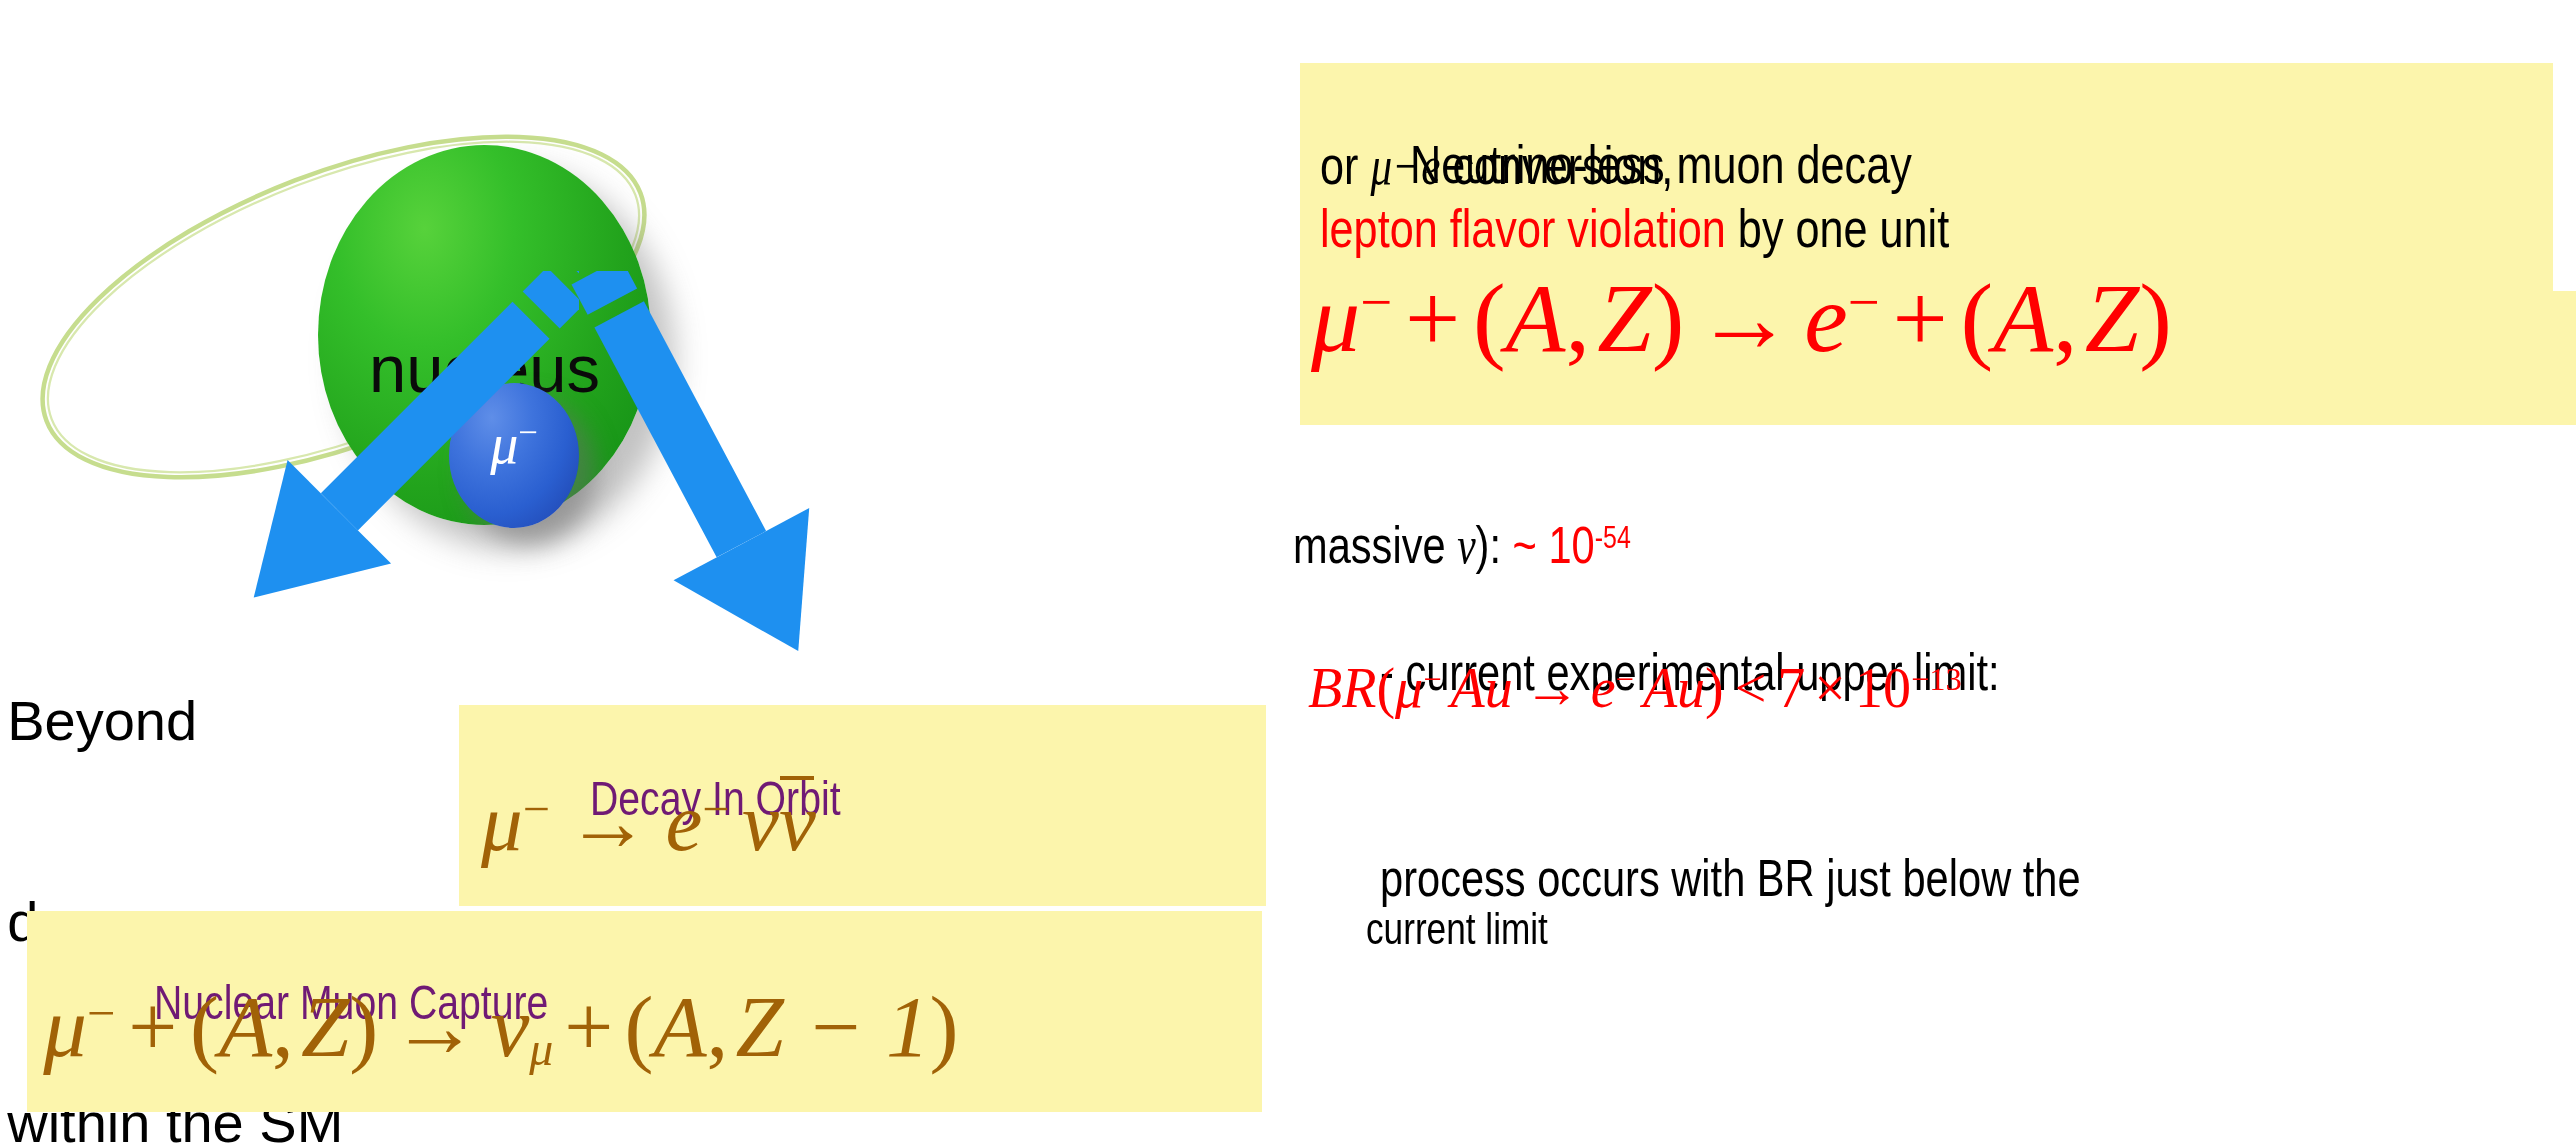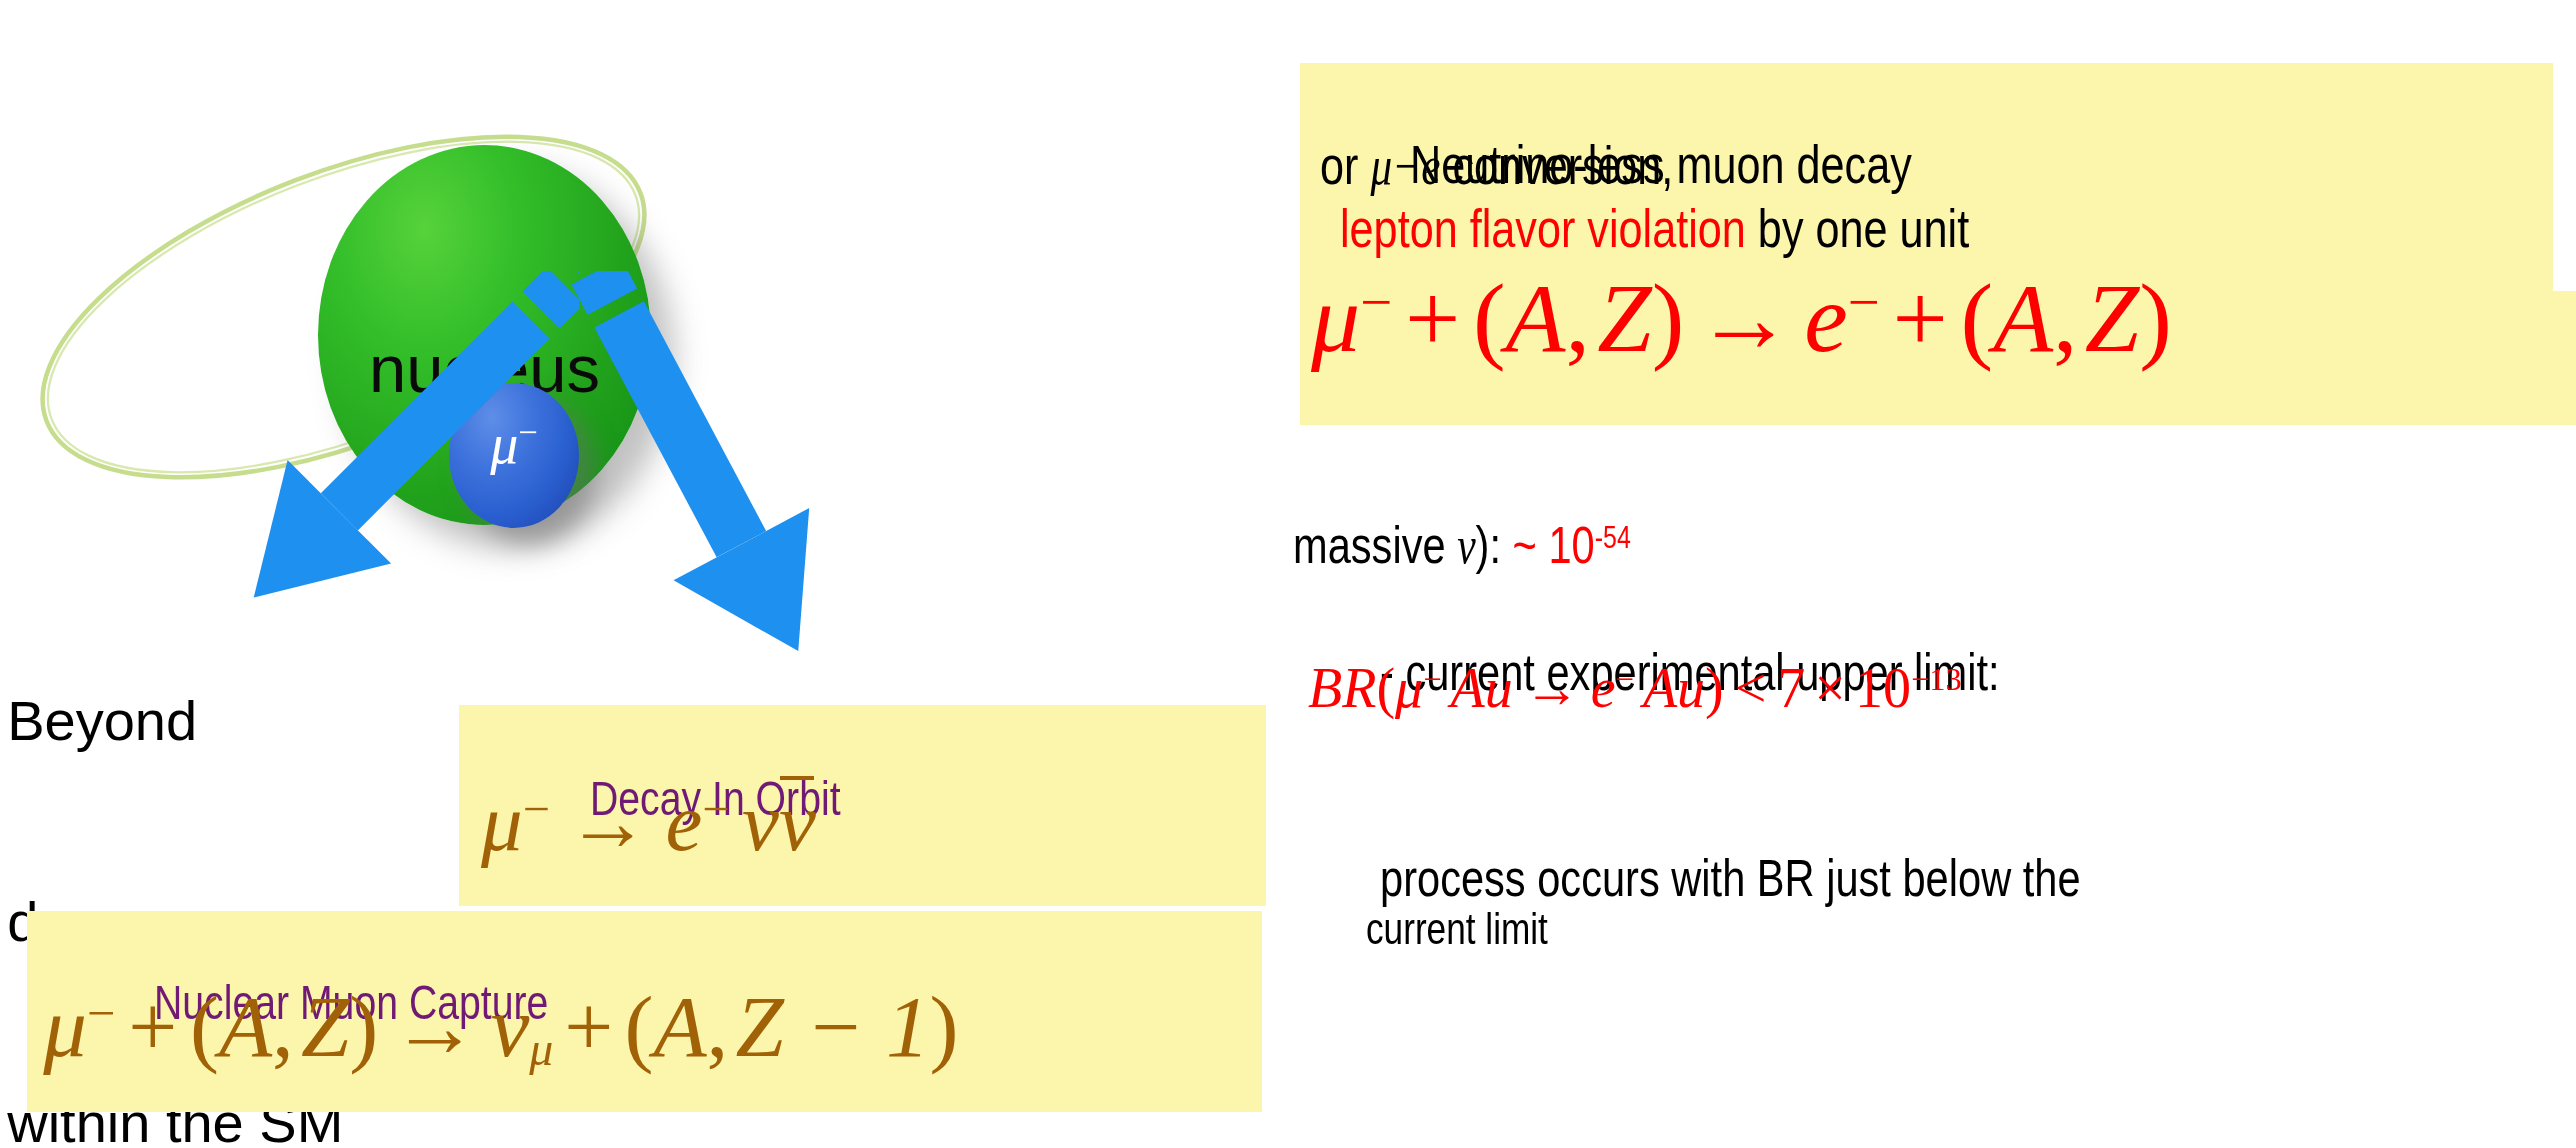--- a/index.html
+++ b/index.html
@@ -175,21 +175,21 @@
 
     <div class="ybox" style="left:34px; top:63px; width:1253px; height:228px;"></div>
     <div class="ybox" style="left:34px; top:291px; width:1276px; height:134px;"></div>
 
     <div class="rtext" style="left:54px; top:71px; font-size:54px;">
       <span class="squish">Neutrino-less muon decay</span>
     </div>
 
     <div class="rtext" style="left:54px; top:134px; font-size:54px;"><span class="squish"><span>or </span><span class="nu">μ</span><span class="nu">−</span><span class="nu">e</span><span> conversion,</span></span></div>
 
-    <div class="rtext" style="left:54px; top:197px; font-size:54px;margin-left:20px;"><span class="squish"><span class="red">lepton flavor violation</span><span> by one unit</span></span></div>
+    <div class="rtext" style="left:54px; top:197px; font-size:54px;"><span class="squish"><span class="red">lepton flavor violation</span><span> by one unit</span></span></div>
 
     <div class="eq red" style="left:45px; top:262px; font-size:98px;"><span>μ</span><sup>−</sup><span class="up" style="padding:0 12.7px;">+</span><span class="up">(</span><span>A</span><span class="up" style="padding-right:7.2px;">,</span><span>Z</span><span class="up">)</span><span class="up" style="padding:0 11px;">→</span><span>e</span><sup>−</sup><span class="up" style="padding:0 12.7px;">+</span><span class="up">(</span><span>A</span><span class="up" style="padding-right:7.2px;">,</span><span>Z</span><span class="up">)</span></div>
 
     <div class="rtext" style="left:27px; top:515px; font-size:52px;"><span class="squish"><span>massive </span><span class="nu">ν</span><span>): </span><span class="red">~ 10</span><span class="red sup-s">-54</span></span></div>
 
     <div class="rtext" style="left:27px; top:582px; font-size:52px;">
       <span class="squish">- current experimental upper limit:</span>
     </div>
 
     <div class="eq red" style="left:42px; top:656px; font-size:56px;"><span>BR</span><span class="up">(</span><span>μ</span><sup>−</sup><span style="padding-left:9px;">Au</span><span class="up" style="padding:0 11px;">→</span><span>e</span><sup>−</sup><span style="padding-left:9px;">Au</span><span class="up">)</span><span class="up" style="padding:0 11px;">&lt;</span><span class="up">7</span><span class="up" style="padding:0 9px;">×</span><span class="up">10</span><sup>−13</sup></div>

